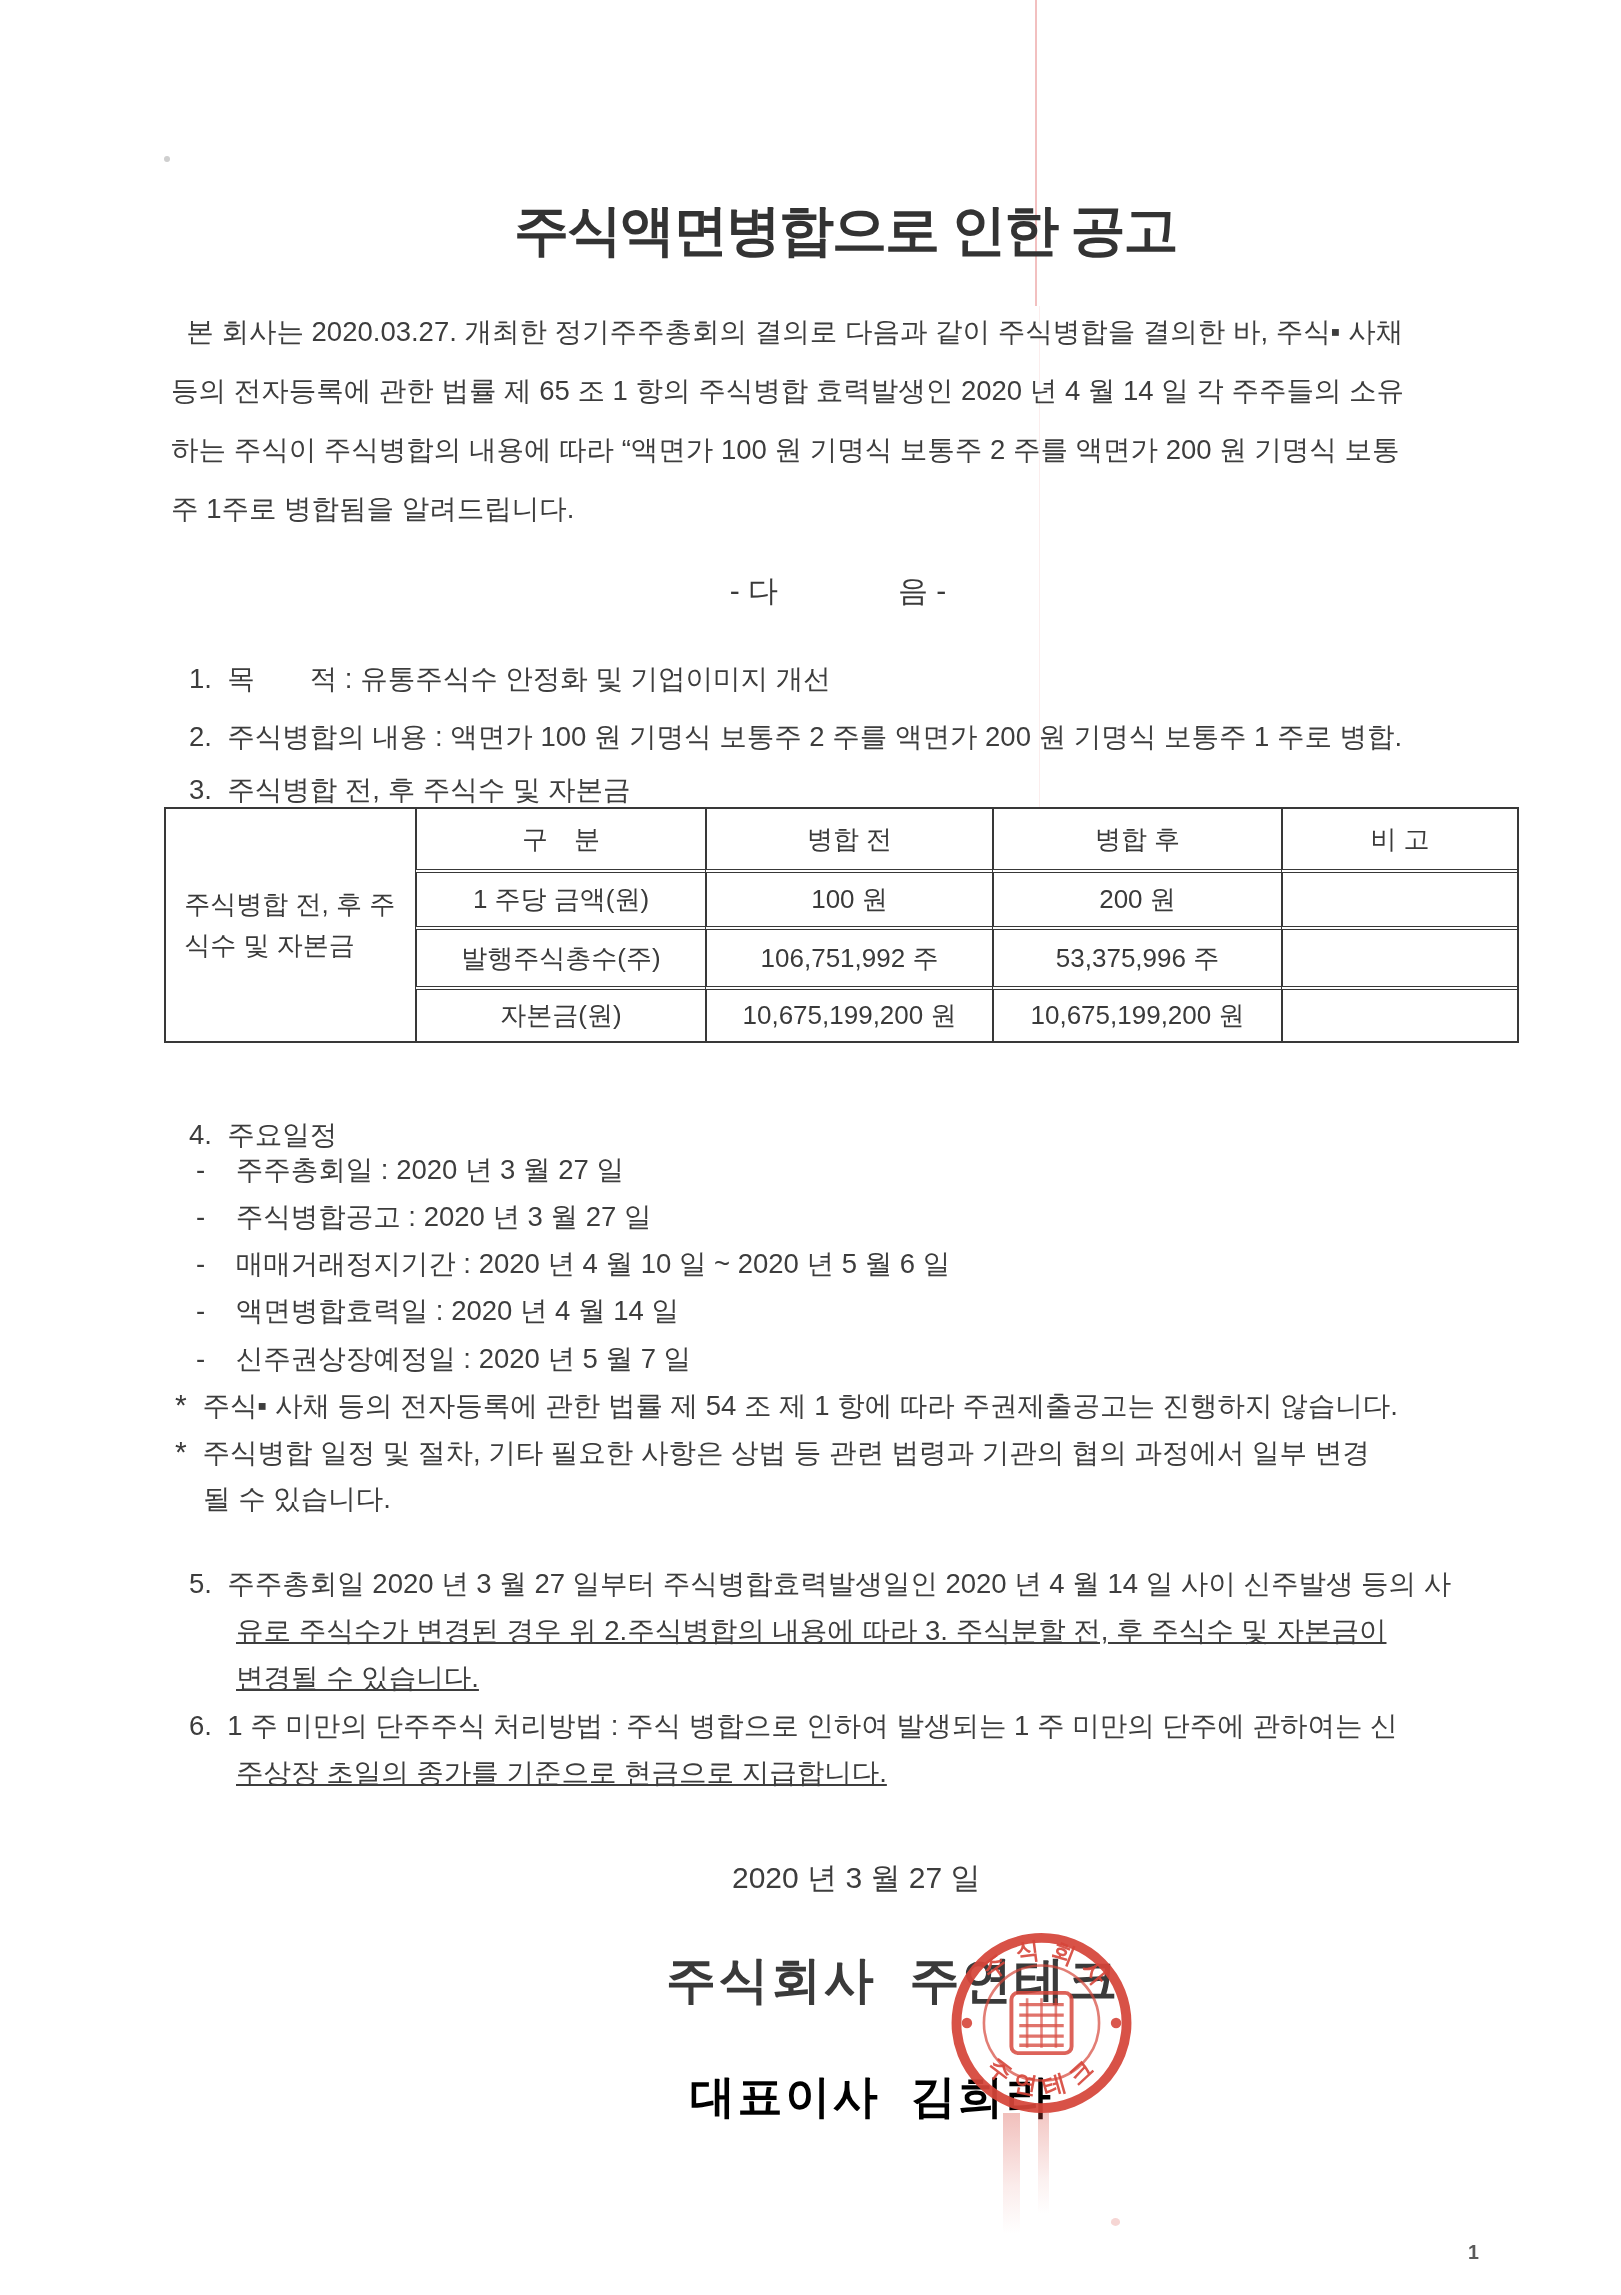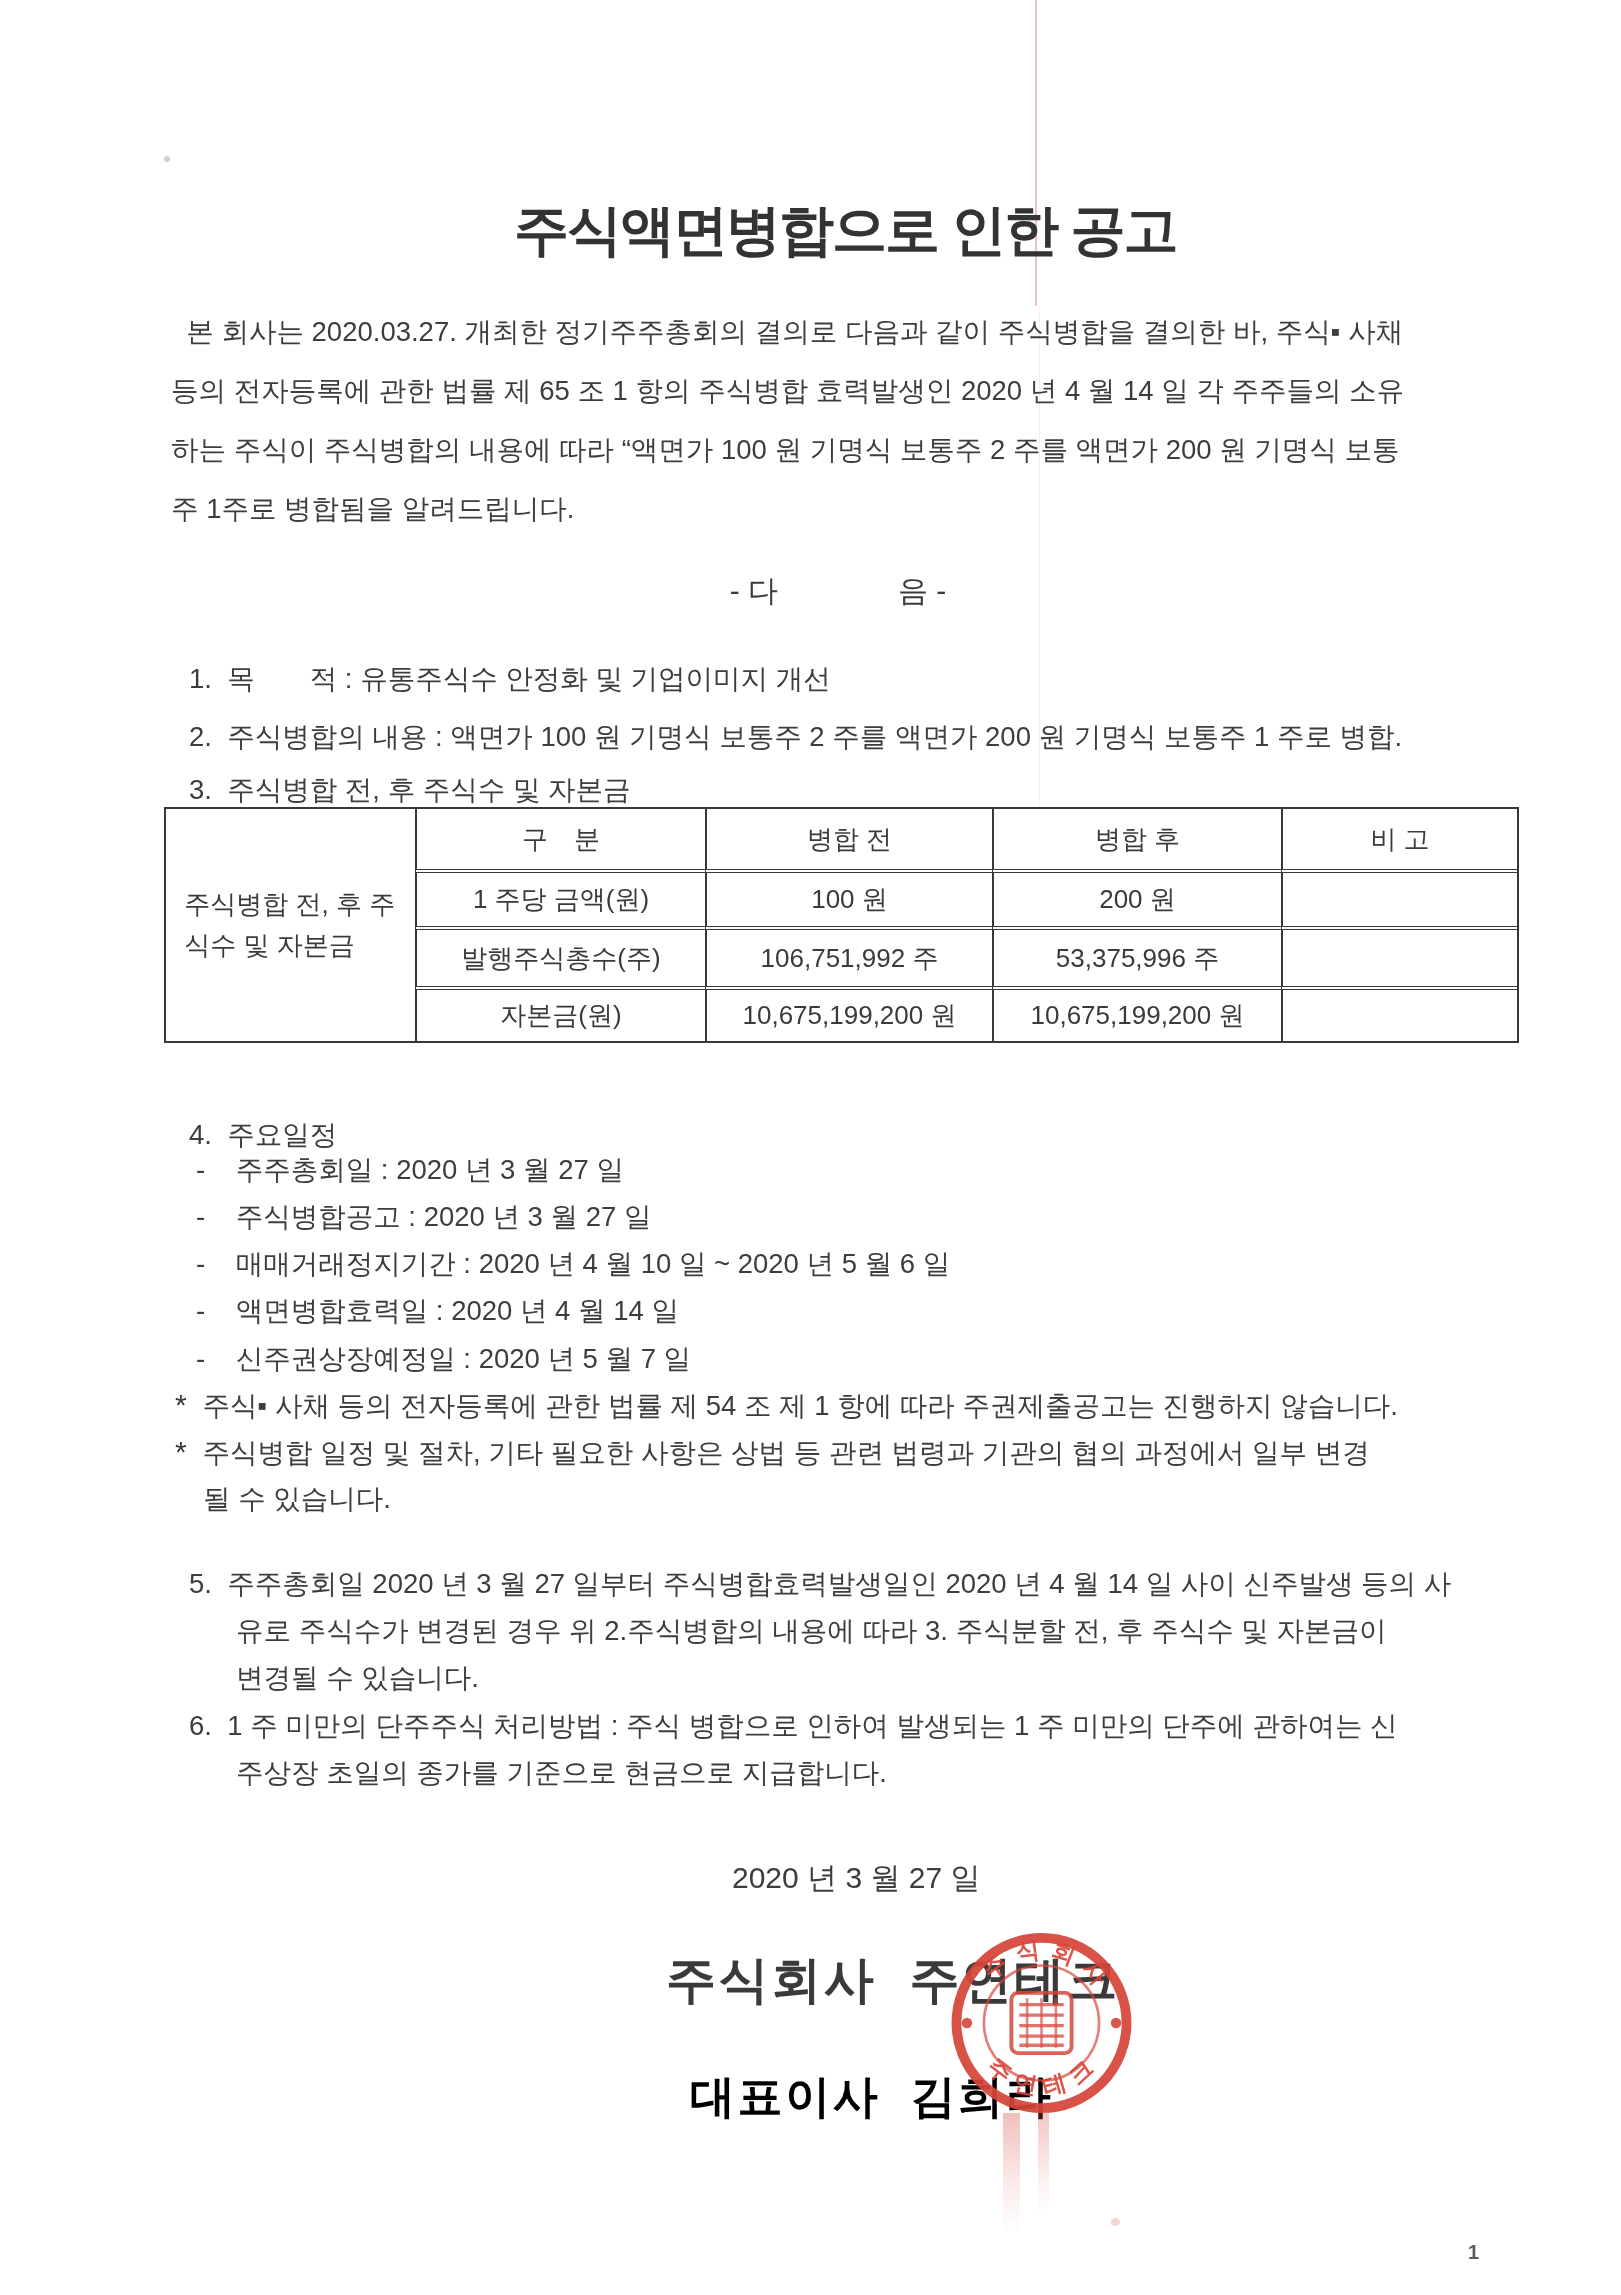--- a/index.html
+++ b/index.html
@@ -39,21 +39,21 @@
   .tc.hdr{border-top:none;}
   .tc.rowhead{
     grid-row:1/5;grid-column:1;border-left:none;border-top:none;
     white-space:normal;text-align:left;padding:0 18.3px;line-height:41px;
   }
   
   .sched-item{left:196px;font-size:27.5px;white-space:pre;}
   .note{left:175px;font-size:27.5px;white-space:pre;}
   .star{display:inline-block;width:27.5px;font-size:30px;color:#3a3a3a;}
   .hang{left:175px;font-size:27.5px;line-height:47px;}
-  .hang .cont{padding-left:47px;}
+  .hang .cont{padding-left:47px;text-decoration:underline;}
   .hang .l{white-space:pre;}
   .date-line{top:1858px;left:732px;font-size:30px;white-space:pre;}
   .sig-company{top:1947px;left:666px;font-size:50px;font-weight:600;letter-spacing:2.6px;white-space:pre;color:#3a3a3a;}
   .sig-ceo{top:2067px;left:690px;font-size:45px;font-weight:700;letter-spacing:2.6px;white-space:pre;color:#000000;}
   .page-num{top:2241px;left:1468px;font-size:19.6px;font-weight:700;color:#5a5a5a;}
   
   .scan-line-strong{top:0;left:1035px;width:2px;height:306px;background:rgba(231,140,140,0.55);}
   .scan-line-faint{top:306px;left:1039px;width:1.3px;height:501px;background:rgba(231,140,140,0.16);}
   .speck{top:156px;left:164px;width:5.9px;height:5.9px;border-radius:50%;background:#cfcfcf;}
   

